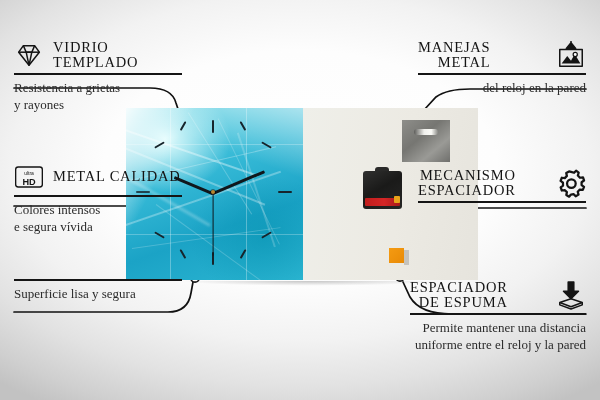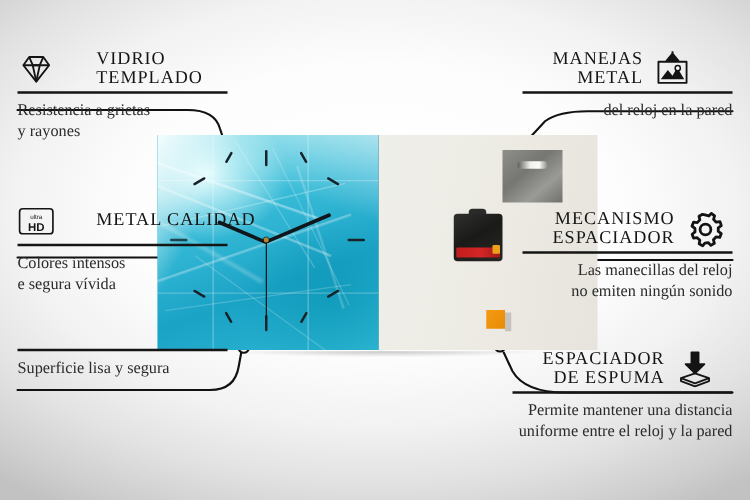--- a/index.html
+++ b/index.html
@@ -10,22 +10,22 @@
   }
   #stage{
     position:relative;width:600px;height:400px;overflow:hidden;
     background:
       radial-gradient(ellipse 78% 70% at 50% 42%, #ffffff 0%, #fdfdfd 42%, #f2f2f2 62%, #e2e2e2 78%, #cfcfcf 92%, #c2c2c2 100%);
   }
 
   
   .feat{position:absolute;}
   .feat .head{display:flex;align-items:center;gap:9px;}
-  .feat.right .head{justify-content:flex-start;}
-  .titles{line-height:1.04;margin-left:24px;}
+  .feat.right .head{justify-content:space-between;}
+  .titles{line-height:1.04;}
   .t-line{
     font-family:"Liberation Serif",serif;
     font-size:14.5px;letter-spacing:.055em;color:#141414;
     font-weight:400;white-space:nowrap;
   }
   .feat.right .titles{text-align:right;}
   .rule{height:1.6px;background:#151515;margin-top:3px;}
   .desc{
     font-family:"Liberation Serif",serif;
     font-size:13px;line-height:1.32;color:#2b2b2b;
@@ -261,24 +261,20 @@
           <path d="M16 4.2 L19.3 5.1 L21.4 2.9 L24.2 5 L23.3 8 L25.6 10.4 L28.8 9.9 L29.9 13.3
                    L27.3 15.2 L27.3 18.2 L29.9 20.1 L28.6 23.4 L25.4 23 L23.2 25.4 L24 28.4
                    L21 30.2 L18.9 27.9 L15.9 28.3 L14 30.6 L11 28.8 L11.6 25.8 L9.3 23.6
                    L6.2 24 L5 20.7 L7.5 18.7 L7.4 15.7 L4.9 13.7 L6.2 10.4 L9.4 10.8
                    L11.6 8.4 L10.9 5.4 L13.9 3.7 Z"></path>
           <circle cx="16.4" cy="16.6" r="4.6"></circle>
         </g>
       </svg>
     </div>
     <div class="rule"></div>
-    <div class="desc">
-      <div>Las manecillas del reloj</div>
-      <div>no emiten ningún sonido</div>
-    </div>
   </div>
 
   <div class="feat right" style="left:410px;top:280px;width:176px;">
     <div class="head">
       <div class="titles">
         <div class="t-line">ESPACIADOR</div>
         <div class="t-line">DE ESPUMA</div>
       </div>
       <svg class="ico" viewBox="0 0 32 32">
         <g fill="none" stroke="#141414" stroke-width="1.6" stroke-linejoin="round">

